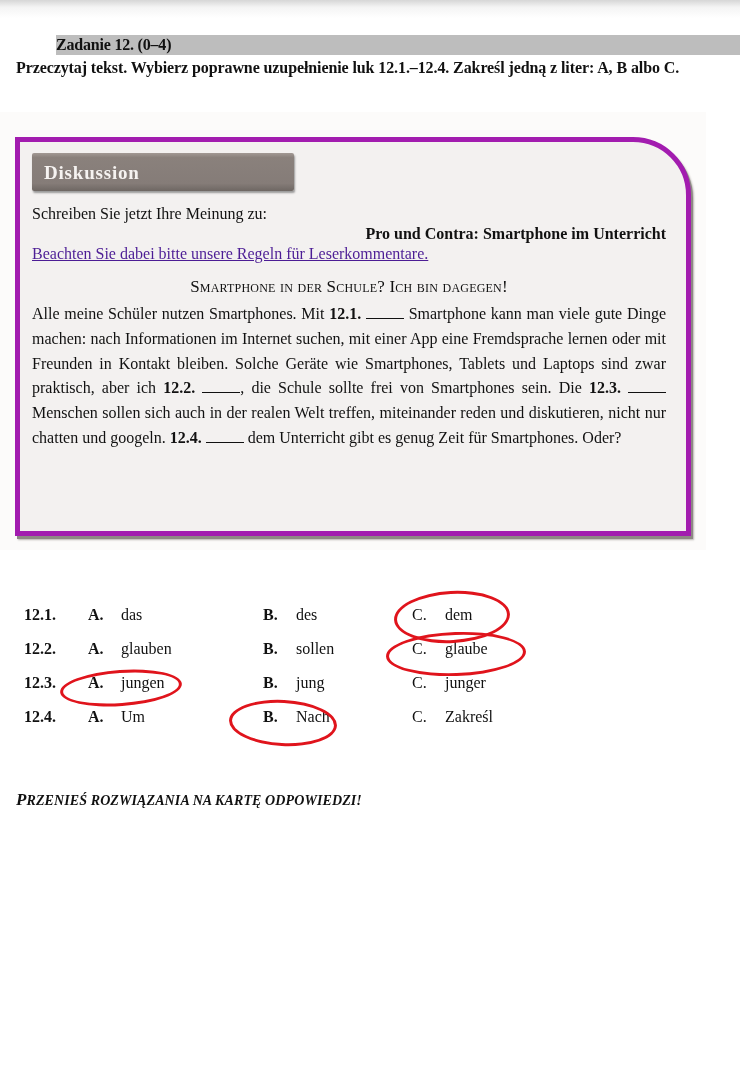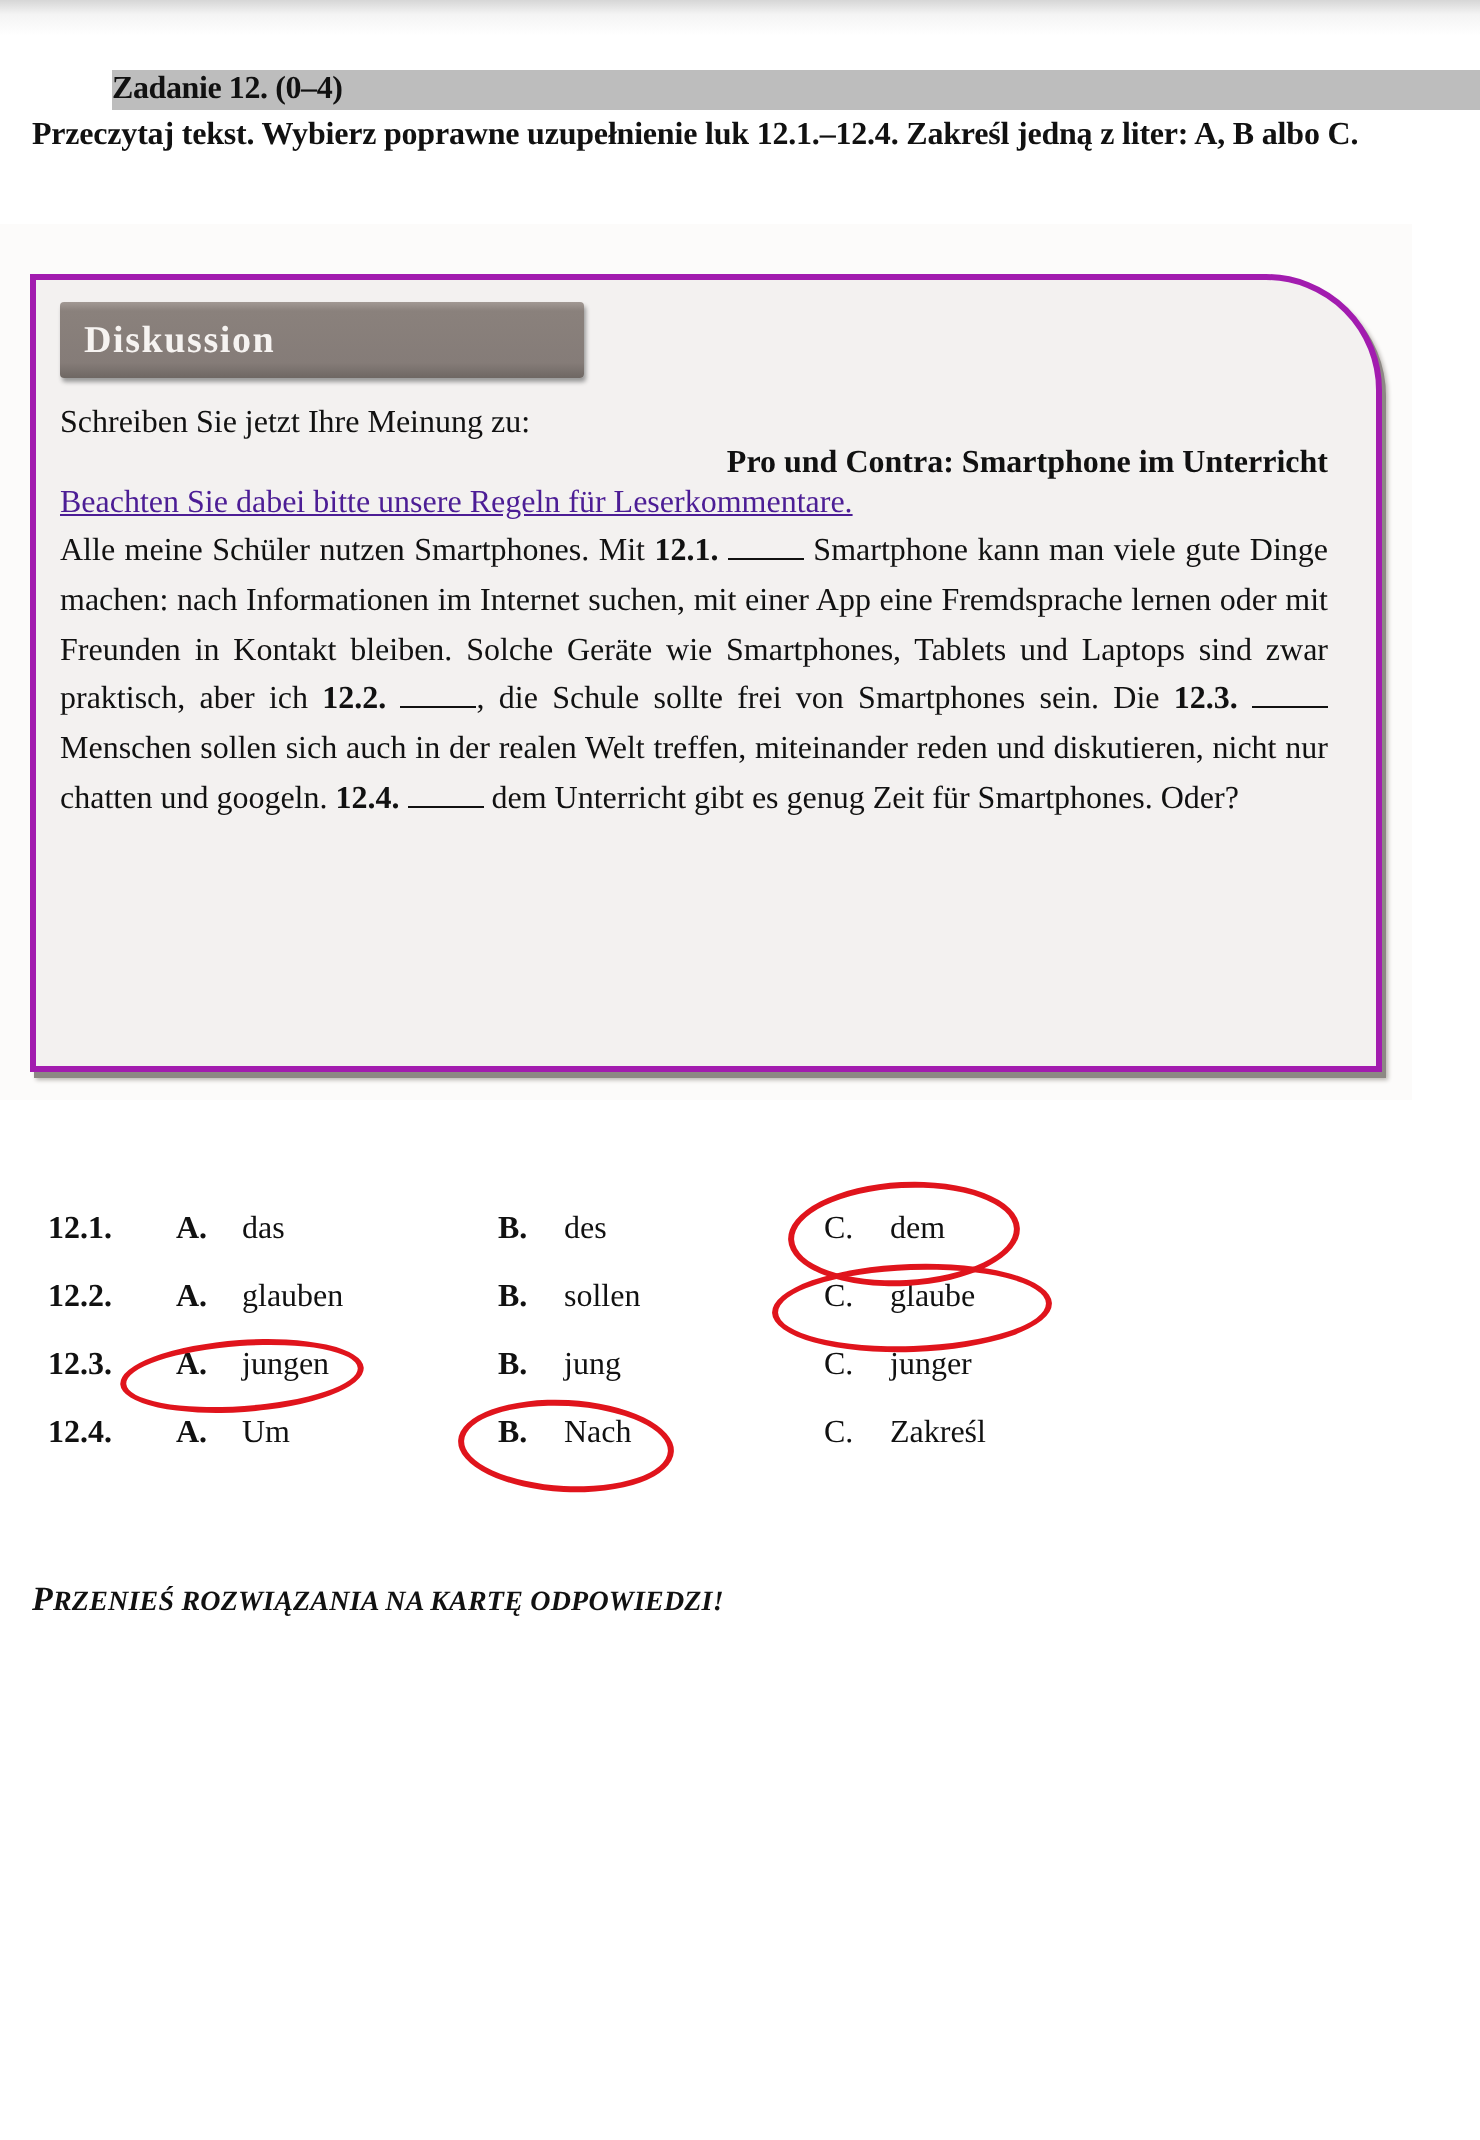--- a/index.html
+++ b/index.html
@@ -24,21 +24,21 @@
       font-weight: bold; font-size: 16px; line-height: 21px;
       text-align: justify; letter-spacing: -0.1px;
     }
     .box-backdrop {
       position: absolute; left: 0; top: 112px; width: 706px; height: 438px;
       background: #fcfbfa;
     }
     .box {
       position: absolute; left: 15px; top: 137px; width: 676px; height: 399px;
       background: #f3f1f0;
-      border: 3px solid #a21caf;
+      border: 5px solid #a21caf;
       border-top-right-radius: 58px;
       box-shadow: 2px 3px 0 #8d8884, 3px 4px 2px #b8b4b0;
     }
     .badge {
       position: absolute; left: 12px; top: 11px; width: 262px; height: 38px;
       background: linear-gradient(#a29994 0%, #8a817c 12%, #857c78 80%, #6e6763 100%);
       border-radius: 2px;
       box-shadow: 1px 2px 2px #999;
       color: #f6f3f1; font-weight: bold; font-size: 19px; line-height: 40px;
       padding-left: 12px; letter-spacing: 0.8px;
@@ -64,21 +64,21 @@
     .answers {
       position: absolute; left: 24px; top: 606px; width: 520px;
       font-size: 16px;
     }
     .row { position: relative; height: 34px; }
     .num { position: absolute; left: 0; font-weight: bold; }
     .opt { position: absolute; }
     .opt .letter { display: inline-block; width: 33px; font-weight: bold; }
     .opt.c .letter { font-weight: normal; }
     .oa { left: 64px; }
-    .ob { left: 225px; }
+    .ob { left: 239px; }
     .oc { left: 388px; }
     .circle {
       position: absolute; border: 3px solid #e0141c; border-radius: 50%;
       pointer-events: none;
     }
     .footer-note {
       position: absolute; left: 16px; top: 790px;
       font-weight: bold; font-style: italic; font-size: 14px;
       letter-spacing: 0.1px;
     }
@@ -92,20 +92,21 @@
 <div class="task-header">Zadanie 12. (0–4)</div>
 <div class="instruction">Przeczytaj tekst. Wybierz poprawne uzupełnienie luk 12.1.–12.4. Zakreśl jedną z liter: A, B albo C.</div>
 
 <div class="box-backdrop"></div>
 <div class="box">
   <div class="badge">Diskussion</div>
   <div class="box-body">
     <span class="intro-line">Schreiben Sie jetzt Ihre Meinung zu:</span>
     <span class="intro-bold">Pro und Contra: Smartphone im Unterricht</span>
     <span class="intro-link">Beachten Sie dabei bitte unsere Regeln für Leserkommentare.</span>
+    <div class="article-title">Smartphone in der Schule? Ich bin dagegen!</div>
     <div class="article-text"><span>Alle meine Schüler nutzen Smartphones. Mit </span><b>12.1.</b> <span class="gap"></span><span> Smartphone kann man viele gute Dinge machen: nach Informationen im Internet suchen, mit einer App eine Fremdsprache lernen oder mit Freunden in Kontakt bleiben. Solche Geräte wie Smartphones, Tablets und Laptops sind zwar praktisch, aber ich </span><b>12.2.</b> <span class="gap"></span><span>, die Schule sollte frei von Smartphones sein. Die </span><b>12.3.</b> <span class="gap"></span><span> Menschen sollen sich auch in der realen Welt treffen, miteinander reden und diskutieren, nicht nur chatten und googeln. </span><b>12.4.</b> <span class="gap"></span><span> dem Unterricht gibt es genug Zeit für Smartphones. Oder?</span></div>
   </div>
 </div>
 
 <div class="answers">
   <div class="row">
     <span class="num">12.1.</span>
     <span class="opt oa"><span class="letter">A.</span><span>das</span></span>
     <span class="opt ob"><span class="letter">B.</span><span>des</span></span>
     <span class="opt oc c"><span class="letter">C.</span><span>dem</span></span>

